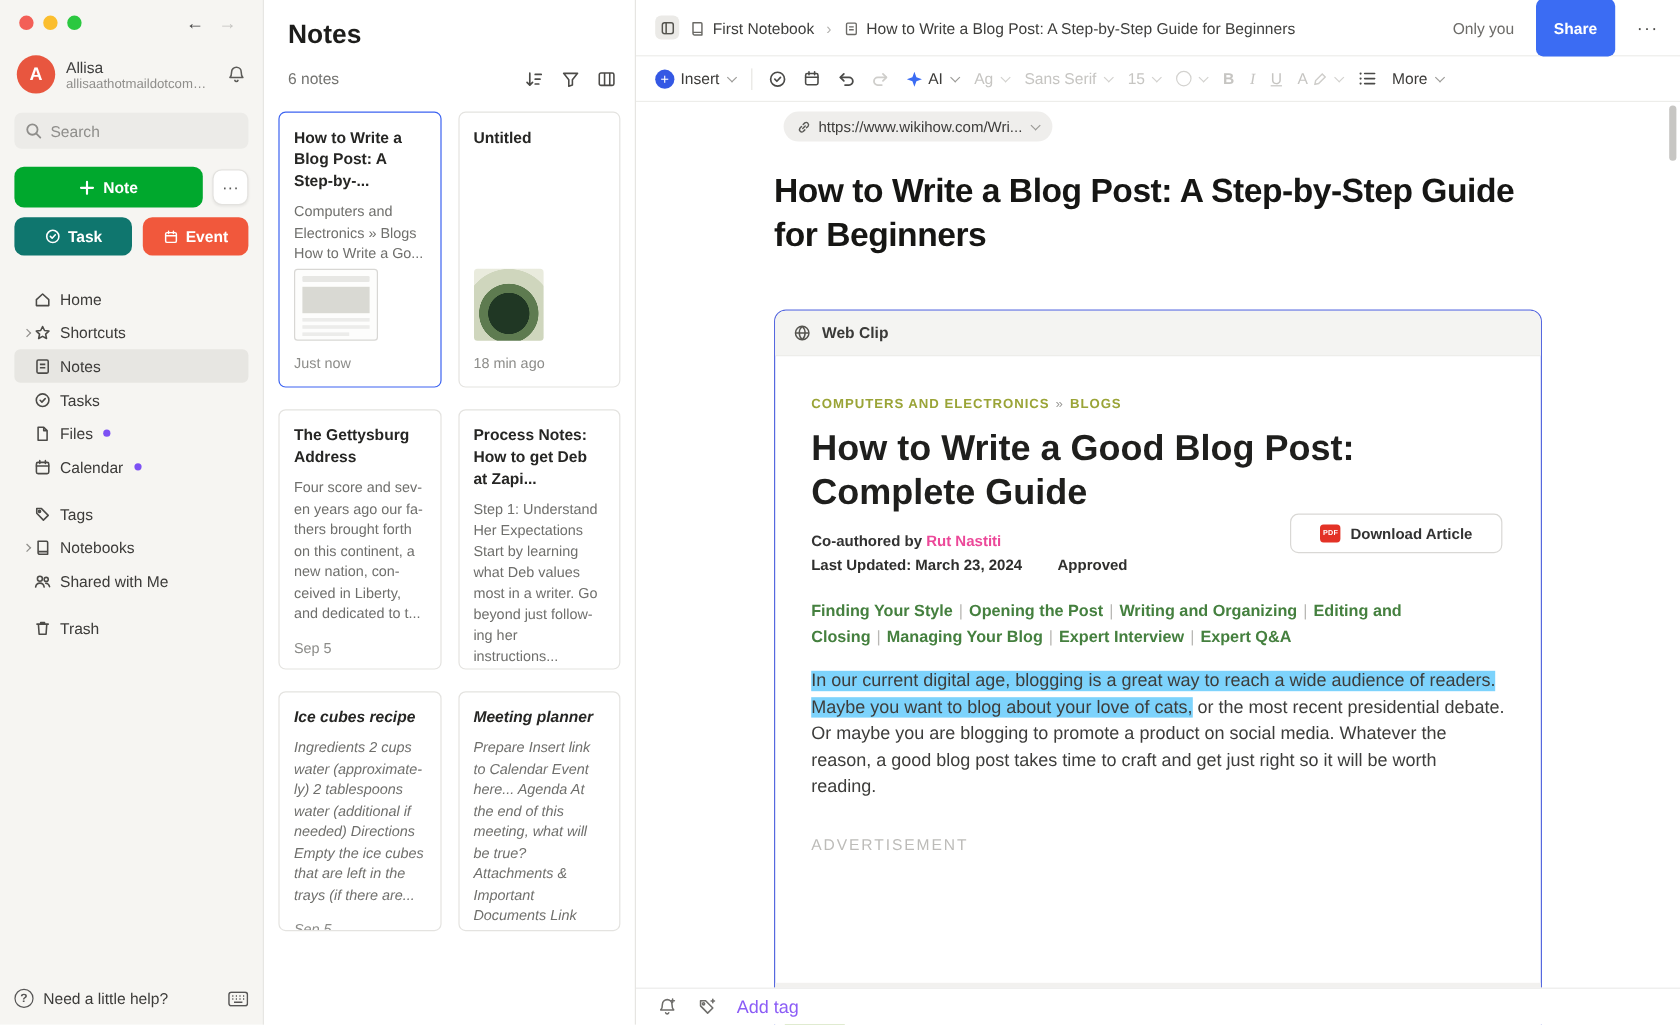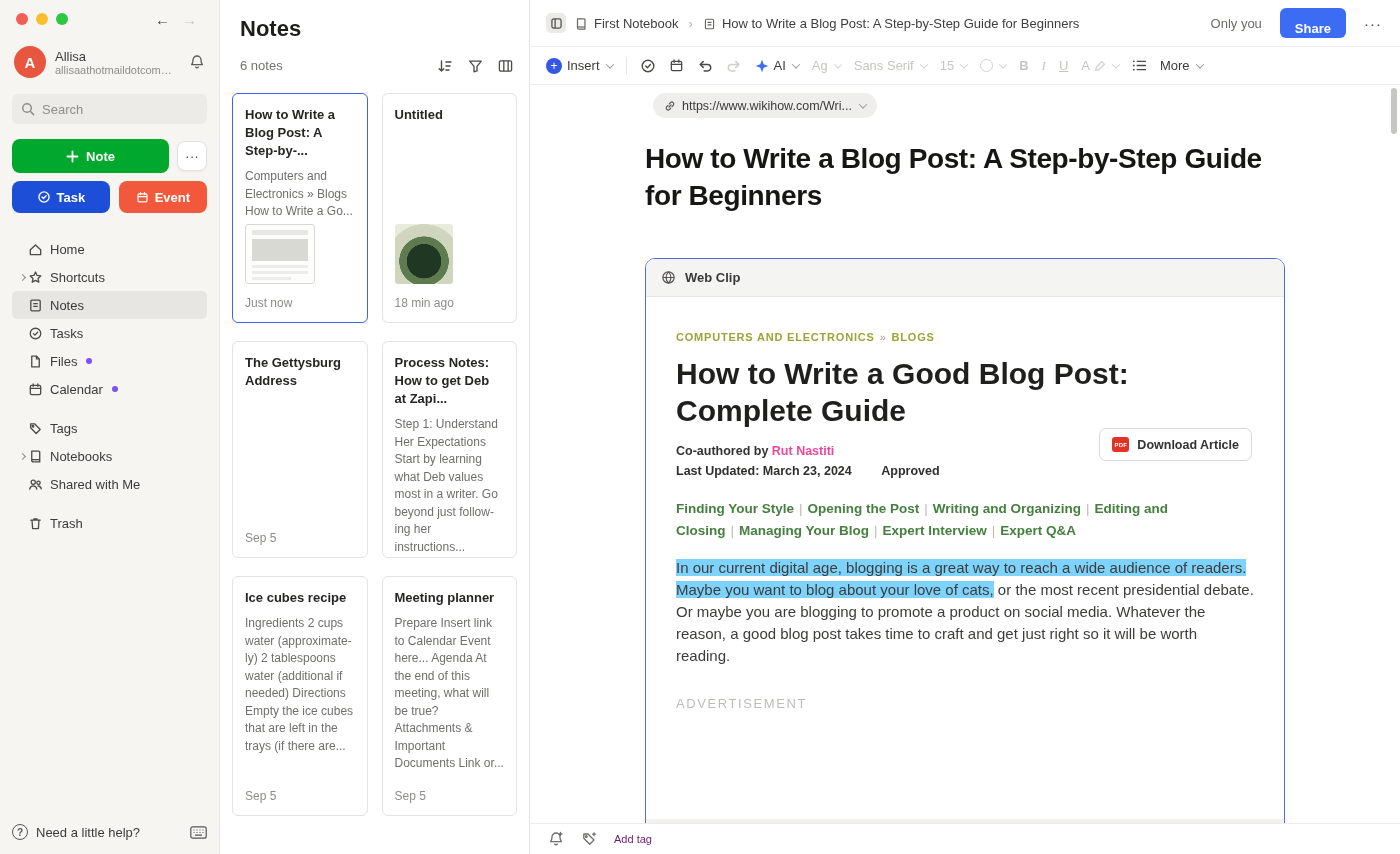--- a/index.html
+++ b/index.html
@@ -32,21 +32,21 @@
     color:#3c3c3c; width:100%; font-family:inherit; }
   .searchbox input::placeholder { color:#8f8e8b; }
 
   .noterow { display:flex; align-items:center; margin-top:15px; gap:8px; }
   .btn-note { flex:1; height:34px; background:#00a82d; border:none; border-radius:8px; color:#fff;
     font-size:13px; font-weight:700; display:flex; align-items:center; justify-content:center; gap:7px;
     cursor:pointer; font-family:inherit; }
   .btn-dots { width:30px; height:30px; background:#fff; border:1px solid #e3e2df; border-radius:8px;
     color:#5a5a58; font-size:14px; line-height:1; cursor:pointer; box-shadow:0 1px 2px rgba(0,0,0,.05); }
   .taskrow { display:flex; gap:9px; margin-top:8px; }
-  .btn-task { width:102px; height:32px; background:#1d4ed8; border:none; border-radius:8px; color:#fff;
+  .btn-task { width:102px; height:32px; background:#0f766e; border:none; border-radius:8px; color:#fff;
     font-size:13px; font-weight:700; display:flex; align-items:center; justify-content:center; gap:6px; cursor:pointer; font-family:inherit; }
   .btn-event { width:92px; height:32px; background:#f1583c; border:none; border-radius:8px; color:#fff;
     font-size:13px; font-weight:700; display:flex; align-items:center; justify-content:center; gap:6px; cursor:pointer; font-family:inherit; }
 
   .nav { margin-top:22px; }
   .nav-item { display:flex; align-items:center; height:28px; border-radius:5px; padding:0 6px 0 4px;
     font-size:13px; color:#3c3b39; cursor:pointer; }
   .nav-item.selected { background:#e7e6e2; }
   .nav-chev { width:12px; display:flex; justify-content:center; }
   .chev-r { width:5px; height:5px; border-right:1.4px solid #8f8e8b; border-bottom:1.4px solid #8f8e8b;
@@ -68,21 +68,21 @@
   .panel-title { font-size:22px; font-weight:700; color:#1d1d1b; }
   .panel-sub { display:flex; align-items:center; margin-top:16px; }
   .panel-count { font-size:13px; color:#737370; }
   .panel-tools { margin-left:auto; display:flex; gap:15px; color:#4c4b48; align-items:center; }
   .ptool { cursor:pointer; display:flex; }
 
   .cards { display:grid; grid-template-columns:1fr 1fr; gap:18px 14px; padding:20px 12px 12px; }
   .card { border:1px solid #e4e3e0; border-radius:6px; padding:12px; display:flex; flex-direction:column;
     background:#fff; cursor:pointer; overflow:hidden; }
   .card.selected { border:1.5px solid #3c63f1; }
-  .card.h1 { height:230px; } .card.h2 { height:217px; } .card.h3 { height:240px; }
+  .card.h1 { height:230px; } .card.h2 { height:217px; } .card.h3 { height:200px;font-style:italic; }
   .card-title { font-size:13px; font-weight:700; color:#262624; line-height:18px; margin-bottom:8px; }
   .card-body { font-size:12px; color:#6f6f6c; line-height:17.5px; word-break:break-word; }
   .card-spacer { margin-top:auto; }
   .card-time { font-size:12px; color:#8c8c89; margin-top:12px; }
   .thumb-web { width:70px; height:60px; border:1px solid #d8d7d4; border-radius:3px; background:#fdfdfc; padding:5px 6px; }
   .tw-bar { height:5px; background:#e7e7e4; border-radius:1px; margin-bottom:4px; }
   .tw-img { height:22px; background:#d9d9d3; margin-bottom:4px; }
   .tw-line { height:3px; background:#ececea; margin-bottom:3px; }
   .thumb-photo { width:58px; height:60px; border-radius:3px;
     background:radial-gradient(circle at 50% 62%, #203724 0 36%, #5e7b50 37% 52%, #cfd6bd 53% 78%, #e9ebdd 79%); }
@@ -91,21 +91,21 @@
   .main { flex:1; display:flex; flex-direction:column; position:relative; background:#fff; min-width:0; }
   .main-head { height:47px; display:flex; align-items:center; padding:0 18px 0 16px;
     border-bottom:1px solid #ededea; gap:8px; flex-shrink:0; }
   .appbadge { width:20px; height:20px; background:#ebeae7; border-radius:5px; display:flex;
     align-items:center; justify-content:center; color:#55544f; cursor:pointer; }
   .crumb { display:flex; align-items:flex-end; gap:6px; font-size:13px; color:#3e3e3c; cursor:pointer; }
   .crumb-ico { color:#6a6965; display:flex; }
   .crumb-sep { color:#b4b3b0; font-size:13px; padding:0 2px; }
   .head-right { margin-left:auto; display:flex; align-items:center; gap:18px; }
   .onlyyou { font-size:13px; color:#6c6b68; }
-  .btn-share { background:#3b6cf3; color:#fff; border:none; border-radius:6px; height:30px; padding:13px 15px;
+  .btn-share { background:#3b6cf3; color:#fff; border:none; border-radius:6px; height:48px; padding:13px 15px;
     font-size:13px; font-weight:600; cursor:pointer; font-family:inherit; }
   .head-more { color:#4c4b48; font-size:15px; letter-spacing:1px; cursor:pointer; }
 
   .toolbar { height:38px; display:flex; align-items:center; padding:0 16px; gap:13px;
     border-bottom:1px solid #ededea; font-size:13px; flex-shrink:0; }
   .tb { display:flex; align-items:center; gap:5px; cursor:pointer; color:#3c3b39; white-space:nowrap; }
   .tb.disabled { color:#c6c5c2; cursor:default; }
   .tb-sep { width:1px; height:18px; background:#e6e5e2; }
   .ins-circle { width:16px; height:16px; border-radius:50%; background:#3458e4; color:#fff; font-size:12px;
     display:flex; align-items:center; justify-content:center; line-height:1; }
@@ -131,39 +131,39 @@
   .clip-cat { font-size:11px; font-weight:700; letter-spacing:.8px; }
   .clip-cat a { color:#9aa437; text-decoration:none; cursor:pointer; }
   .clip-cat .sep { color:#9a9a97; padding:0 5px; font-weight:400; }
   .clip-h1 { margin-top:12px; font-size:30px; line-height:37px; font-weight:800; color:#1f1f1d; width:500px; }
   .byline { margin-top:15px; font-size:12.5px; color:#333; }
   .byline .green { color:#ec4899; font-weight:700; cursor:pointer; }
   .byline b { font-weight:700; }
   .byline2 { margin-top:6px; font-size:12.5px; color:#2f2f2d; font-weight:700; }
   .byline2 .approved { margin-left:26px; }
   .dl-btn { position:absolute; top:131px; right:32px; display:flex; align-items:center; gap:8px;
-    background:#fff; border:1px solid #d9d8d5; border-radius:7px; padding:8px 12px; font-size:12.5px;
+    background:#fff; border:1px solid #d9d8d5; border-radius:7px; padding:8px 24px; font-size:12.5px;
     font-weight:600; color:#333; cursor:pointer; font-family:inherit; }
   .pdfico { width:17px; height:15px; background:#e33226; border-radius:3px; color:#fff; font-size:6px;
     font-weight:700; display:flex; align-items:center; justify-content:center; letter-spacing:.3px; }
   .toc { margin-top:20px; font-size:13.5px; line-height:22px; font-weight:700; color:#45803f; }
   .toc a { color:#45803f; text-decoration:none; cursor:pointer; }
   .toc .sep { color:#b9b8b5; font-weight:400; padding:0 5px; }
   .para { margin-top:15px; font-size:15px; line-height:22px; color:#3d3d3b; }
   .hl { background:#7dd3fc; }
   .ad { margin-top:29px; font-size:13px; letter-spacing:1.6px; color:#bdbcb9; }
   .clip-band { margin-top:108px; height:32px; background:#f2f1ef; }
   .clip-part { display:flex; align-items:center; padding:0 30px 26px 8px; }
   .part-badge { width:50px; height:46px; background:#76a42e; color:#fff; display:flex; flex-direction:column;
     align-items:center; justify-content:center; line-height:1; border-radius:2px; }
 
   .main-foot { position:absolute; left:0; right:0; bottom:0; height:31px; background:#fff;
     border-top:1px solid #ececea; display:flex; align-items:center; padding:0 18px; gap:17px; z-index:5; }
   .foot-ico { color:#6f6e6b; display:flex; cursor:pointer; }
-  .addtag { font-size:11px; color:#701a75; cursor:text;text-align:center; }
+  .addtag { font-size:15px; color:#8b5cf6; cursor:text;text-align:center; }
 
   .scrollbar { position:absolute; right:3px; top:88px; width:6px; height:46px; border-radius:3px;
     background:#c7c6c3; z-index:6; cursor:pointer; }
   svg { display:block; }
 </style>
 </head>
 <body>
 
 <div class="app">
 
@@ -395,20 +395,21 @@
 
       <div class="card h1">
         <div class="card-title">Untitled</div>
         <div class="card-spacer"></div>
         <div class="thumb-photo"></div>
         <div class="card-time">18 min ago</div>
       </div>
 
       <div class="card h2">
         <div class="card-title">The Gettysburg Address</div>
+        <div class="card-body">Four score and sev-en years ago our fa-thers brought forth on this continent, a new nation, con-ceived in Liberty, and dedicated to t...</div>
         <div class="card-spacer"></div>
         <div class="card-time">Sep 5</div>
       </div>
 
       <div class="card h2">
         <div class="card-title">Process Notes: How to get Deb at Zapi...</div>
         <div class="card-body">Step 1: Understand Her Expectations Start by learning what Deb values most in a writer. Go beyond just follow-ing her instructions...</div>
         <div class="card-spacer"></div>
 
       </div>

